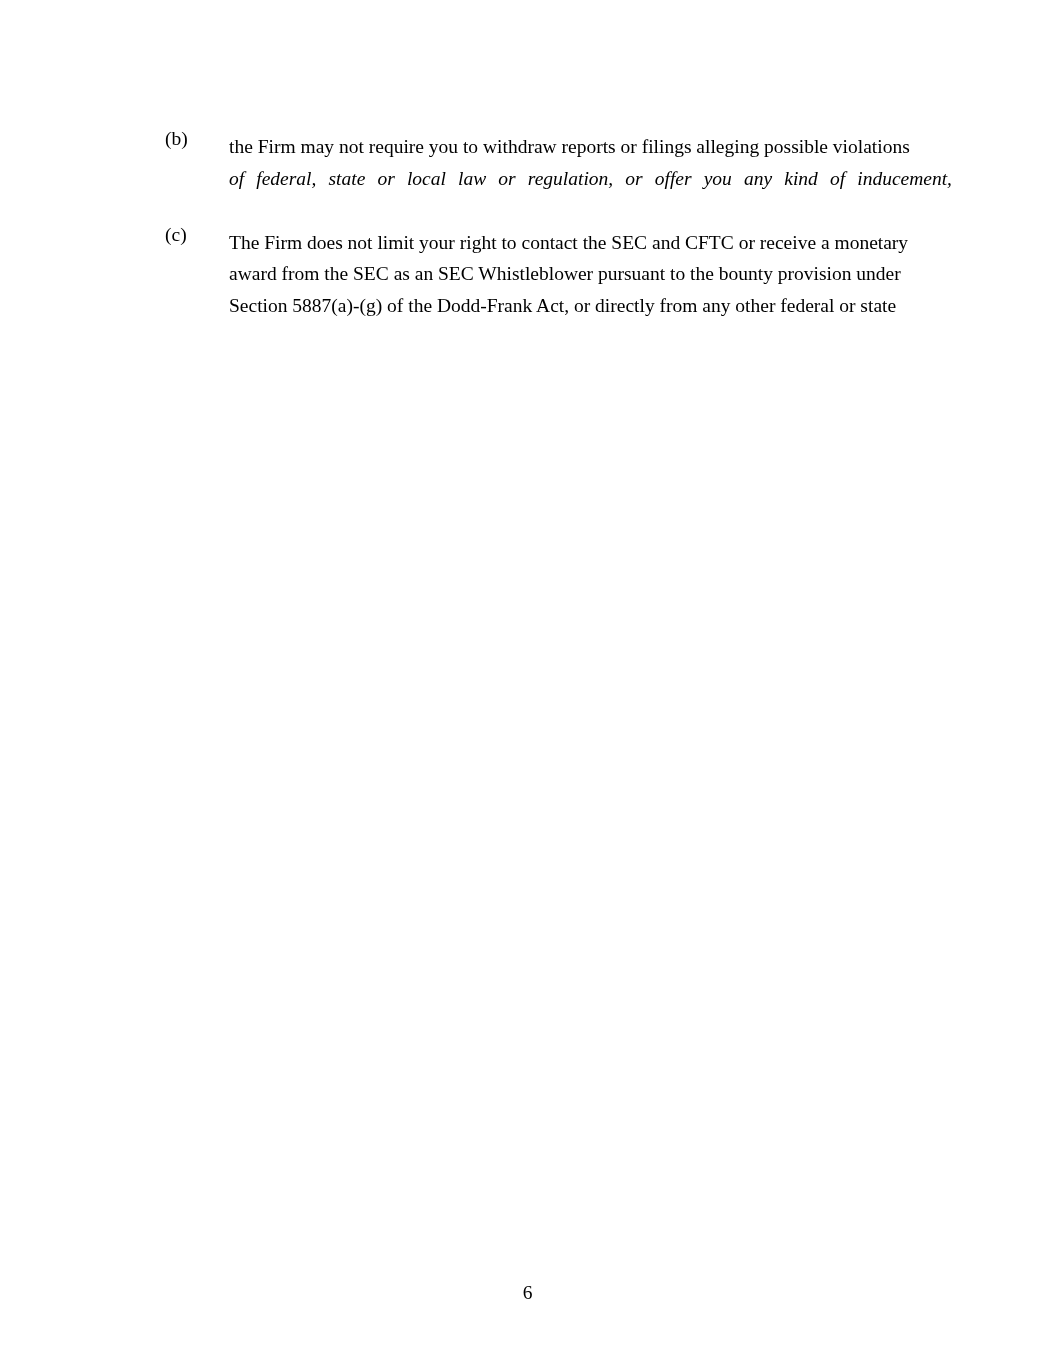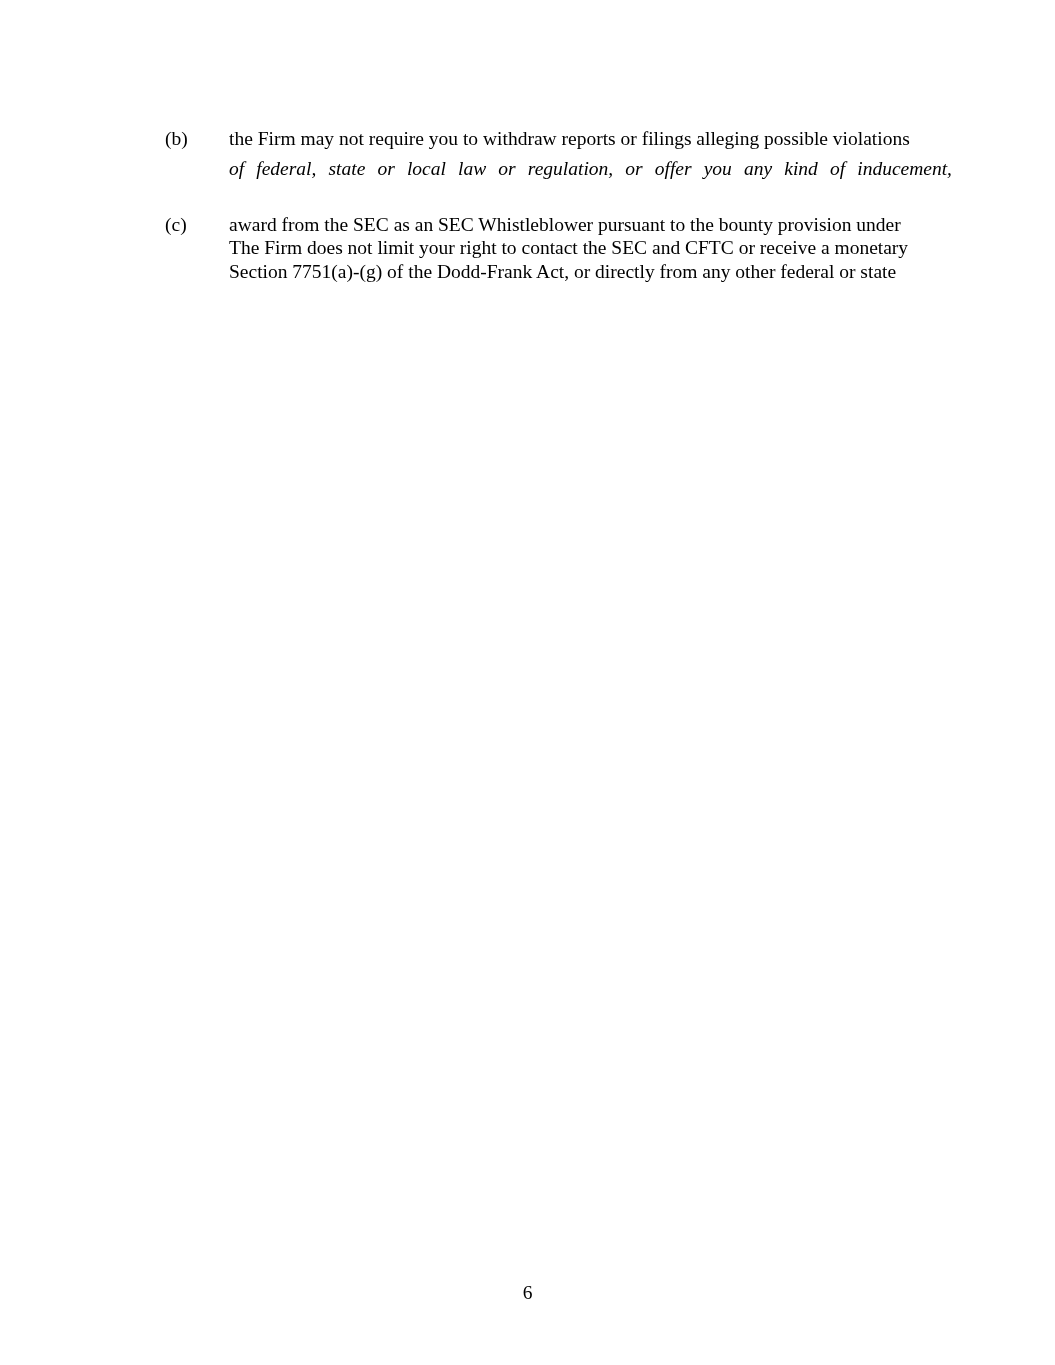--- a/index.html
+++ b/index.html
@@ -34,20 +34,21 @@
     flex: 0 0 64px;
     line-height: 23.8px;
   }
   .text {
     width: 723px;
     flex: 0 0 723px;
   }
   .line {
     line-height: 23.8px;
     white-space: nowrap;
+    margin-top: 8px;
   }
   .line.just {
     white-space: normal;
     text-align: justify;
     text-align-last: justify;
     font-style: italic;
   }
   .line.gap-after {
     margin-bottom: 6px;
   }
@@ -70,23 +71,23 @@
       <div class="label">(b)</div>
       <div class="text">
         <div class="line gap-after">the Firm may not require you to withdraw reports or filings alleging possible violations</div>
         <div class="line just">of federal, state or local law or regulation, or offer you any kind of inducement,</div>
       </div>
     </div>
 
     <div class="para para-c">
       <div class="label">(c)</div>
       <div class="text">
+        <div class="line">The Firm does not limit your right to contact the SEC and CFTC or receive a monetary</div>
         <div class="line">award from the SEC as an SEC Whistleblower pursuant to the bounty provision under</div>
-        <div class="line">The Firm does not limit your right to contact the SEC and CFTC or receive a monetary</div>
-        <div class="line">Section 7751(a)-(g) of the Dodd-Frank Act, or directly from any other federal or state</div>
+        <div class="line">Section 5887(a)-(g) of the Dodd-Frank Act, or directly from any other federal or state</div>
       </div>
     </div>
 
 
   </div>
 
   <div class="footer">
     <span>6</span>
   </div>
 </div>

